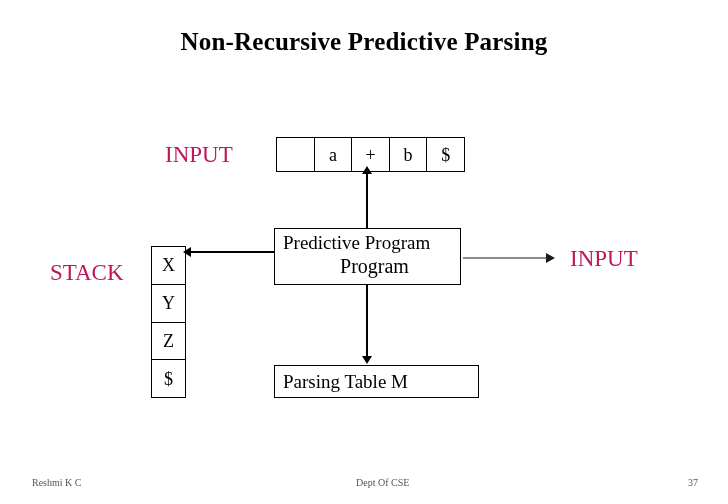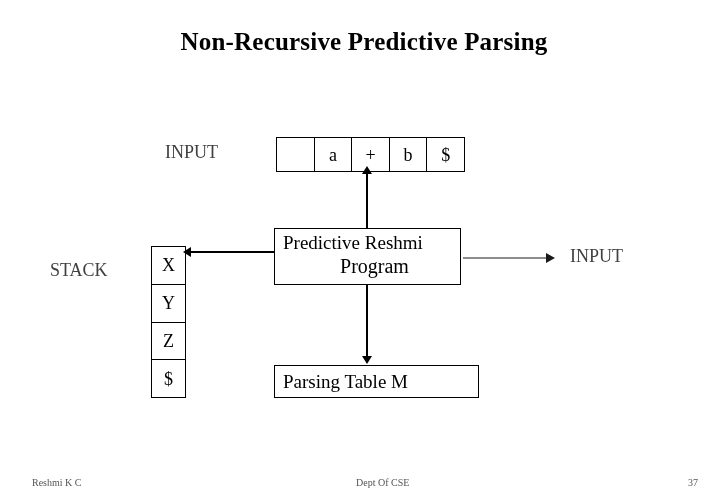--- a/index.html
+++ b/index.html
@@ -28,22 +28,22 @@
     font-size: 25px;
     font-weight: bold;
     letter-spacing: 0.2px;
     color: #000000;
     white-space: nowrap;
   }
 
   
   .plain-label {
     position: absolute;
-    font-size: 18px;
-    color: #404040;
+    font-size: 23px;
+    color: #be185d;
     white-space: nowrap;
   }
   #label-input  { left: 165px; top: 142px; }
   #label-stack  { left: 50px;  top: 260px; }
   #label-output { left: 570px; top: 246px; }
 
   
   #input-buffer {
     position: absolute;
     left: 276px;
@@ -245,21 +245,21 @@
   <div class="plain-label" id="label-stack">STACK</div>
 
   <div id="stack-box">
     <div class="stack-cell">X</div>
     <div class="stack-cell">Y</div>
     <div class="stack-cell">Z</div>
     <div class="stack-cell">$</div>
   </div>
 
   <div class="diagram-box" id="program-box">
-    <div id="program-line1">Predictive Reshmi</div>
+    <div id="program-line1">Predictive Program</div>
     <div id="program-line2">Program</div>
   </div>
 
   <div class="diagram-box" id="table-box">
     <div id="table-label">Parsing Table M</div>
   </div>
 
   <div class="connector" id="arrow-up-shaft"></div>
   <div class="connector" id="arrow-up-head"></div>
 

